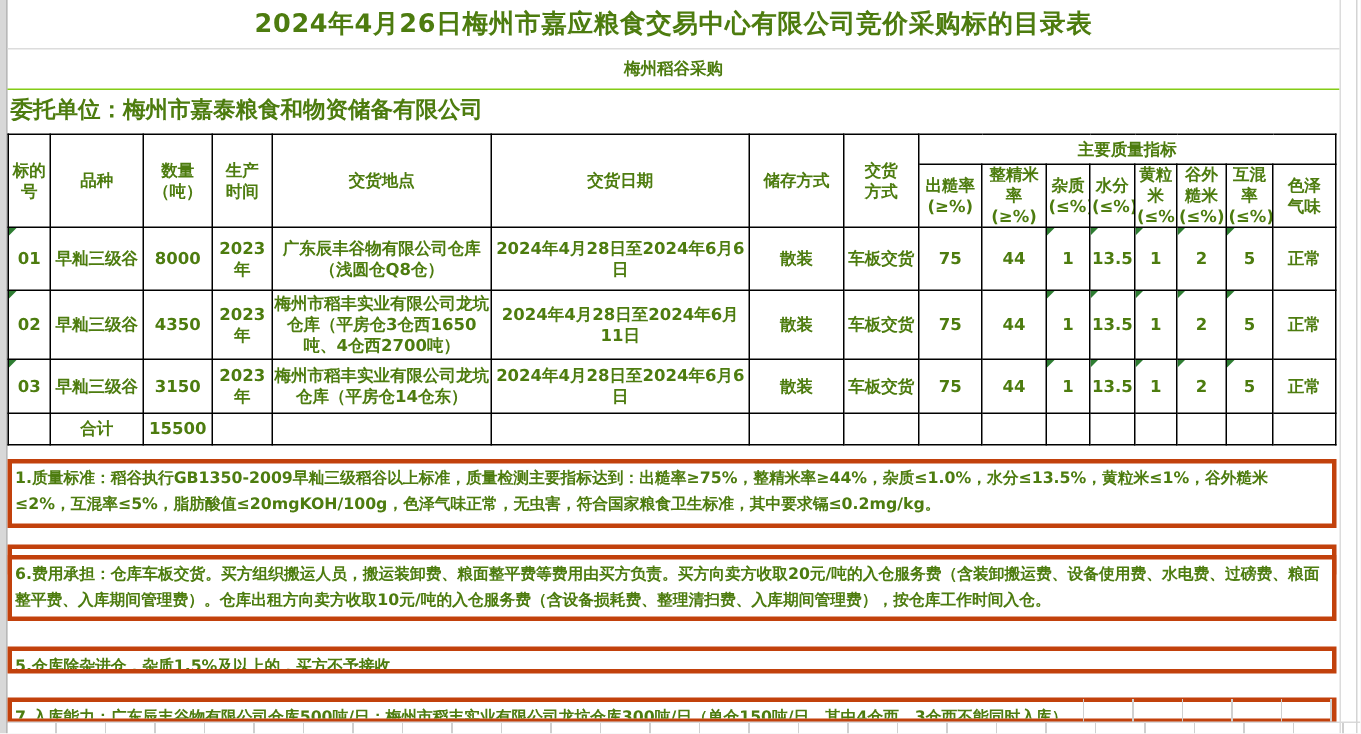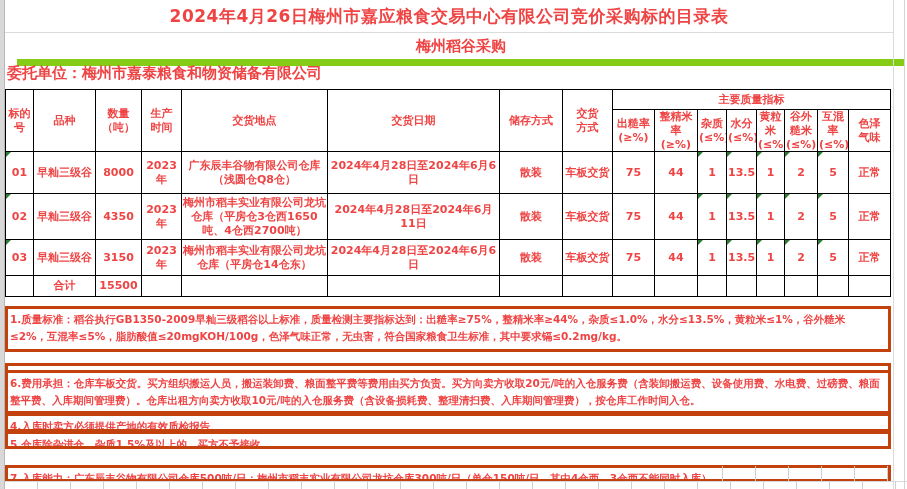--- a/index.html
+++ b/index.html
@@ -1,23 +1,23 @@
 <!DOCTYPE html>
 <html><head>
 <meta charset="utf-8">
 <style>
   html,body{margin:0;padding:0;background:#f3f3f3;}
   .canvas{
     position:relative;width:907px;height:489px;background:#ffffff;
     font-family:"DejaVu Sans","Liberation Sans",sans-serif;
-    font-weight:bold;color:#ef4444;overflow:hidden;
+    font-weight:bold;color:#4d7c0f;overflow:hidden;
   }
   .left-strip{position:absolute;left:0;top:0;width:4px;height:489px;background:#d8d8d8;border-right:1px solid #b8b8b8;}
   .title-row{position:absolute;left:5px;top:0;width:888px;height:32px;line-height:32px;text-align:center;font-size:17px;border-bottom:1px solid #dcdcdc;letter-spacing:.5px;}
-  .subtitle-row{position:absolute;left:17px;top:33px;width:888px;height:26px;line-height:26px;text-align:center;font-size:15px;border-bottom:7px solid #84cc16;}
+  .subtitle-row{position:absolute;left:5px;top:33px;width:888px;height:26px;line-height:26px;text-align:center;font-size:11px;border-bottom:1px solid #84cc16;}
   .client-row{position:absolute;left:5px;top:60px;width:888px;height:27px;line-height:27px;text-align:left;font-size:15px;padding-left:2px;box-sizing:border-box;}
 
   table.cat{position:absolute;left:5px;top:89px;width:886px;border-collapse:collapse;table-layout:fixed;}
   table.cat th,table.cat td{
     border:1px solid #000;padding:0 1px;text-align:center;vertical-align:middle;
     font-size:11px;font-weight:bold;position:relative;overflow:hidden;line-height:1.25;
   }
   tr.hgroup{height:20px;} tr.hsub{height:41px;}
   tr.r1{height:42px;} tr.r2{height:46px;} tr.r3{height:36px;} tr.rtotal{height:21px;padding-left:13px;}
   th.wrap{white-space:pre-line;}
@@ -175,21 +175,20 @@
         <td></td>
         <td></td>
         <td></td>
       </tr>
     </tbody>
   </table>
 
   <div class="note n1">1.质量标准：稻谷执行GB1350-2009早籼三级稻谷以上标准，质量检测主要指标达到：出糙率≥75%，整精米率≥44%，杂质≤1.0%，水分≤13.5%，黄粒米≤1%，谷外糙米≤2%，互混率≤5%，脂肪酸值≤20mgKOH/100g，色泽气味正常，无虫害，符合国家粮食卫生标准，其中要求镉≤0.2mg/kg。</div>
   <div class="note n2">2.产  地：广东、江西、安徽、湖北。</div>
   <div class="note n3">6.费用承担：仓库车板交货。买方组织搬运人员，搬运装卸费、粮面整平费等费用由买方负责。买方向卖方收取20元/吨的入仓服务费（含装卸搬运费、设备使用费、水电费、过磅费、粮面整平费、入库期间管理费）。仓库出租方向卖方收取10元/吨的入仓服务费（含设备损耗费、整理清扫费、入库期间管理费），按仓库工作时间入仓。</div>
-  <div class="note n4">4.入库时卖方必须提供产地的有效质检报告。</div>
   <div class="note n5">5.仓库除杂进仓，杂质1.5%及以上的，买方不予接收。</div>
   <div class="note n7">7.入库能力：广东辰丰谷物有限公司仓库500吨/日；梅州市稻丰实业有限公司龙坑仓库300吨/日（单仓150吨/日，其中4仓西、3仓西不能同时入库）。</div>
 
   <div class="n7-grid"></div>
   <div class="bottom-grid"></div>
   <div class="vline-right"></div>
   <div class="vline-edge"></div>
 </div>
 
 </body></html>

